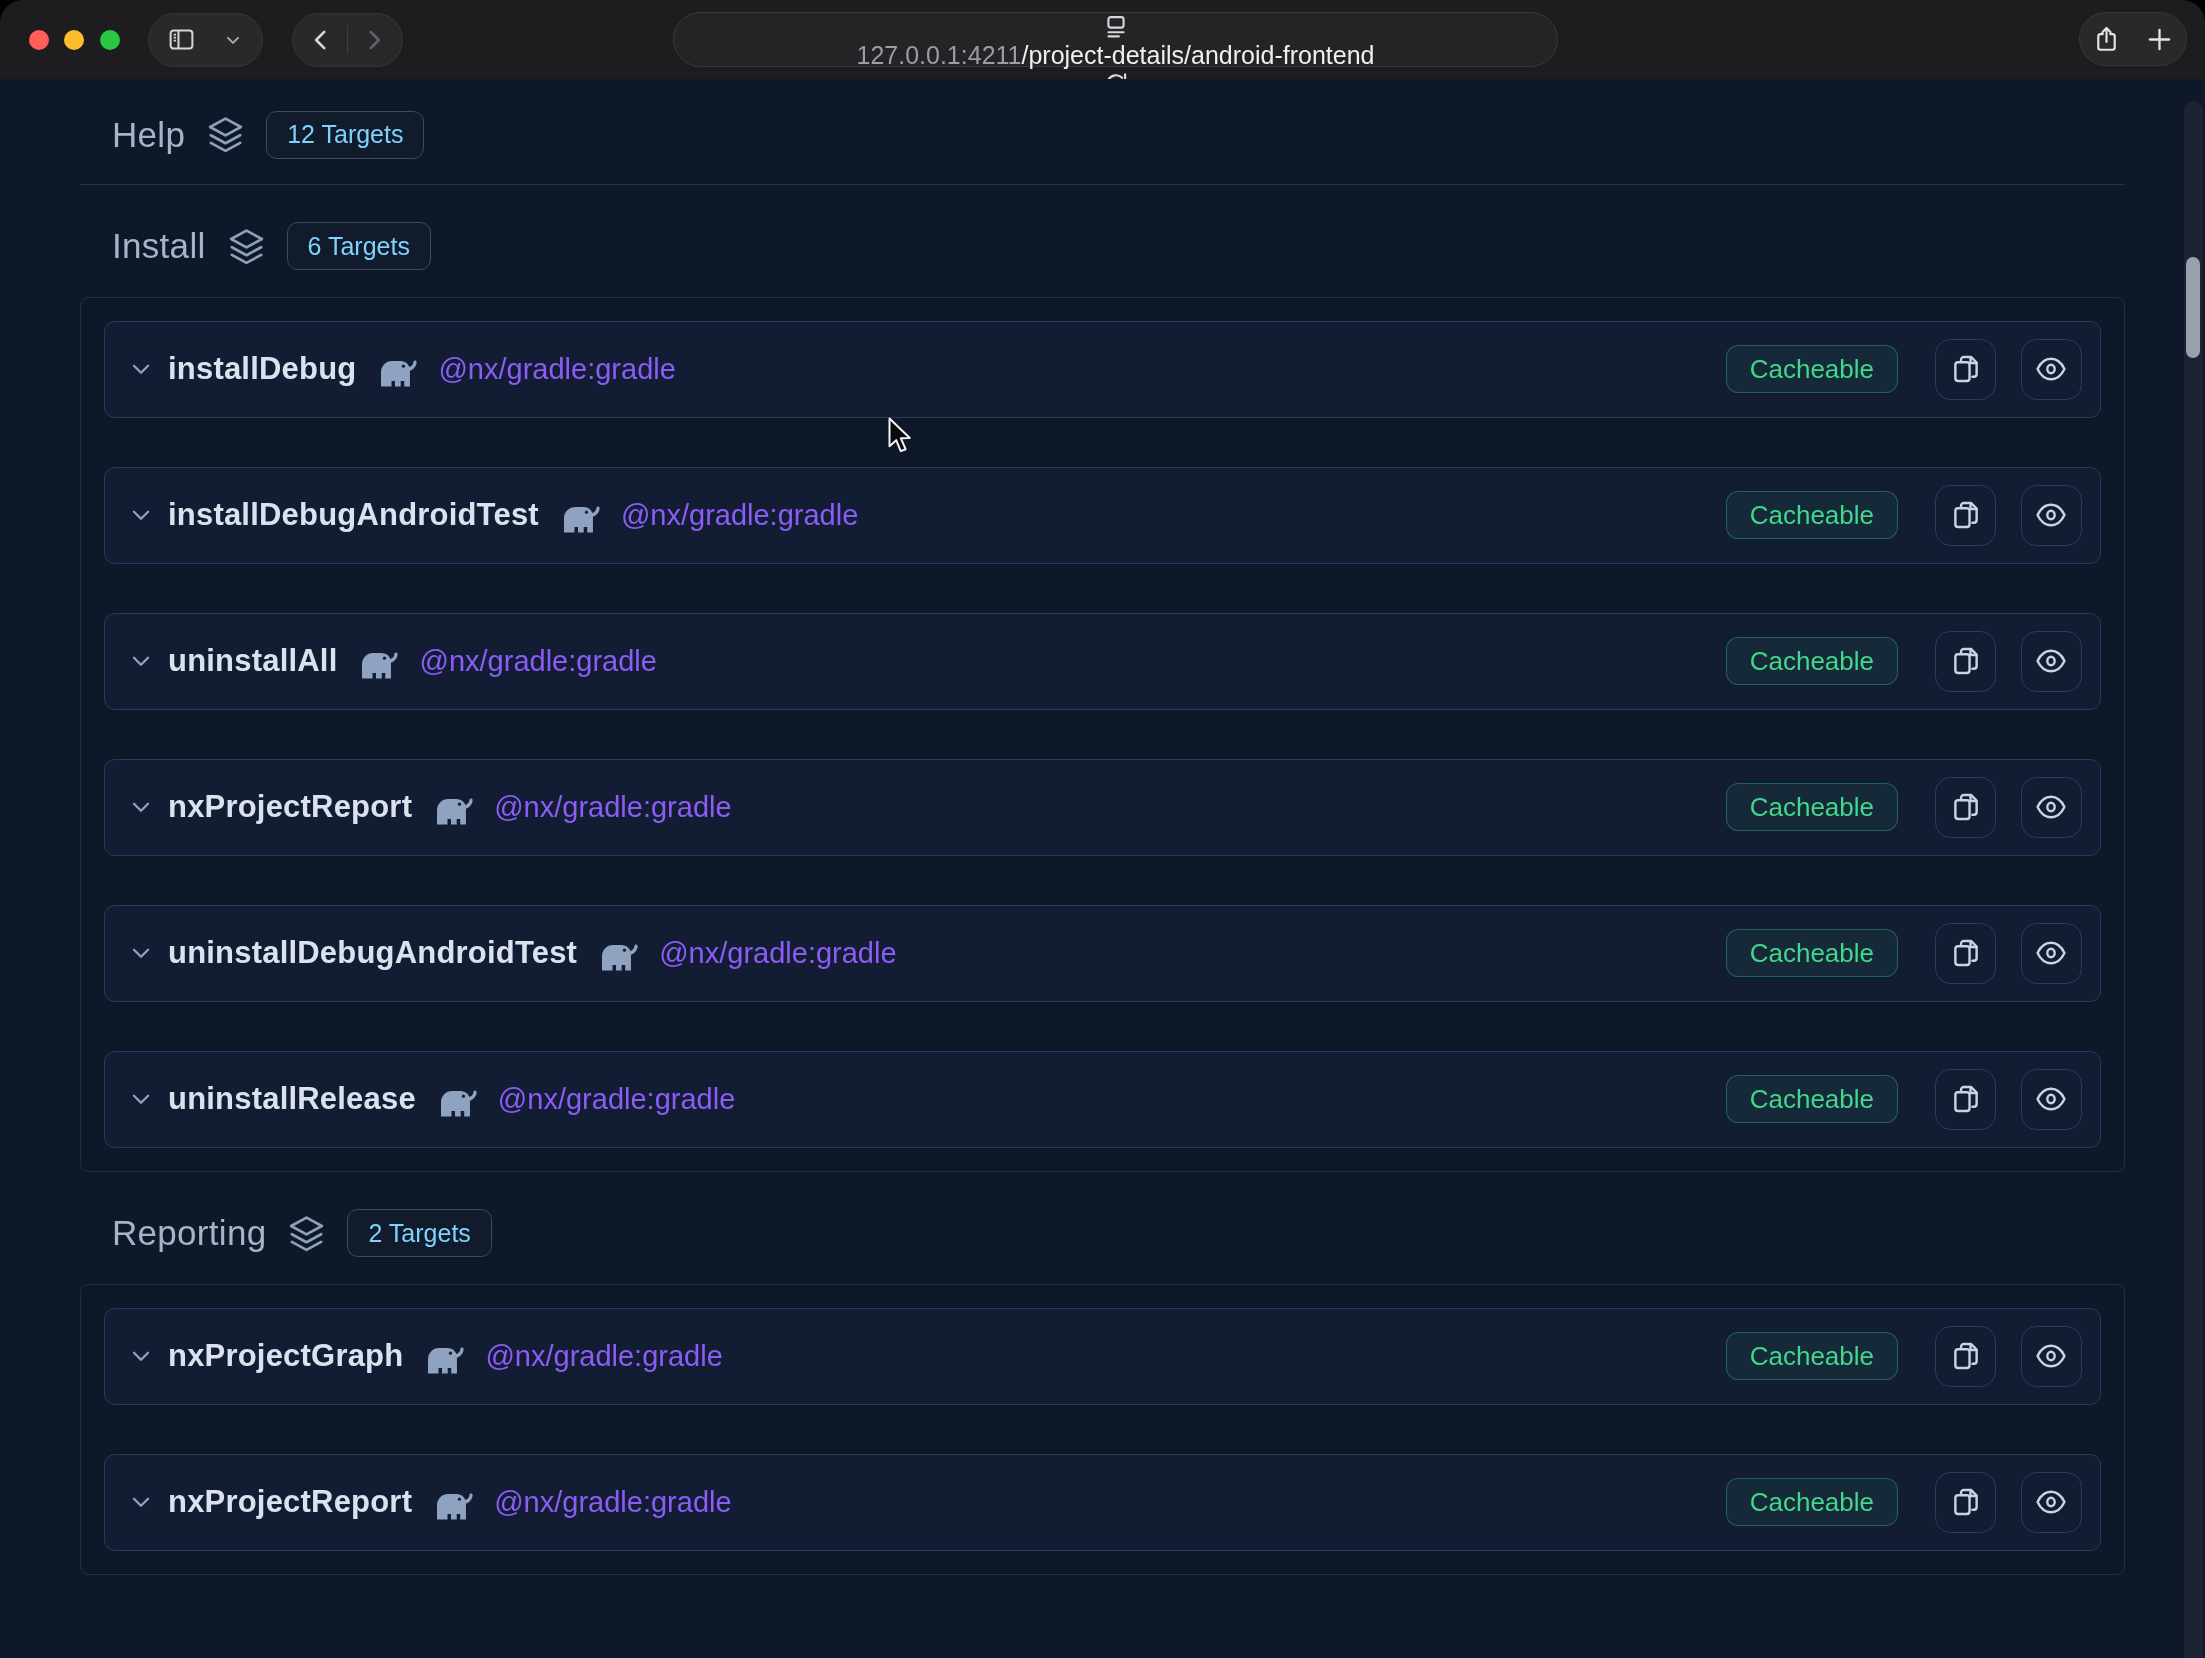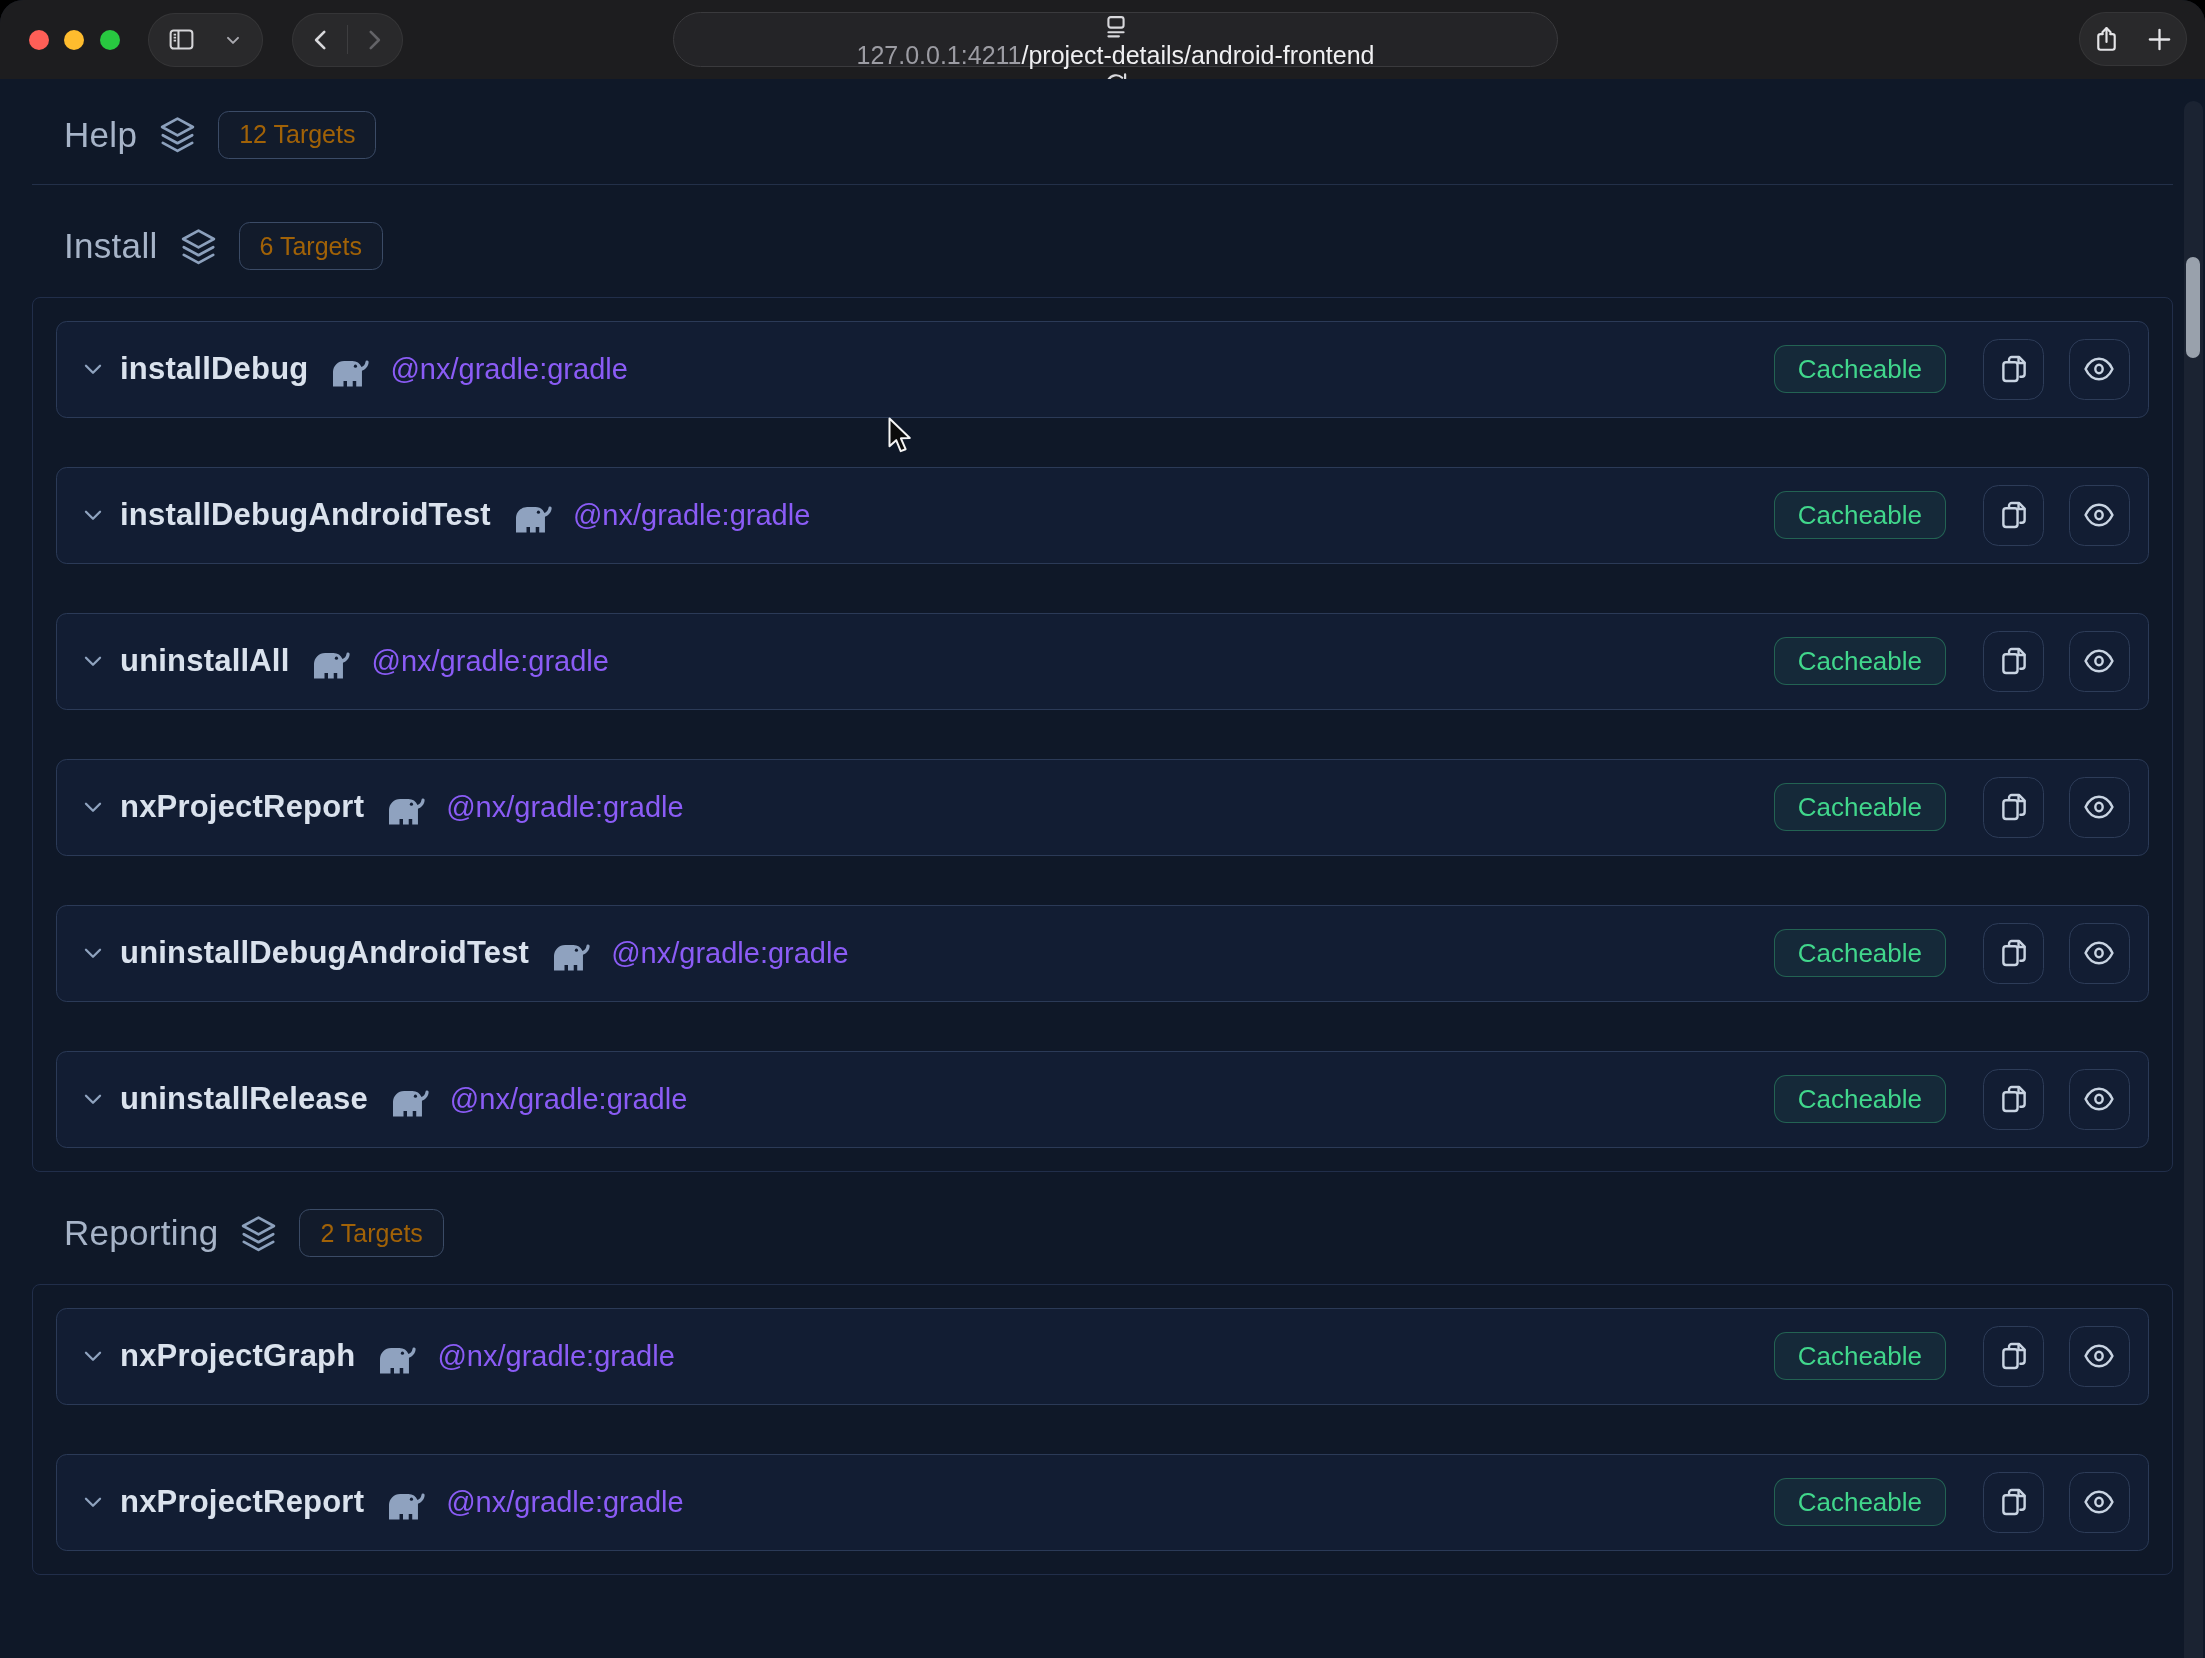--- a/index.html
+++ b/index.html
@@ -55,31 +55,31 @@
   .url-path { color:#EFEFF1; }
 
   .right-pill { position:absolute; right:18.4px; top:12.3px; width:108px; justify-content:space-around; color:#E4E4E7; }
   .chrome-iconbtn { background:none; border:none; padding:0; display:flex; align-items:center; justify-content:center; color:inherit; }
 
   
   .content {
     position:relative;
     height:1579px;
     background:#0F1828;
-    padding:31px 32px 0;
+    padding:31px 80px 0;
     overflow:hidden;
   }
   .section + .section { margin-top:37px; }
   .section-header { display:flex; align-items:center; gap:20px; margin-left:32px; height:49px; }
   .section-title { margin:0; font-size:35px; font-weight:500; color:#A7B4C8; letter-spacing:0.3px; }
   .layers-icon { width:41px; height:41px; color:#8CA0BC; flex:none; }
   .count-badge {
     height:48px; padding:0 20px;
     border:1.5px solid #3B4B66; border-radius:10.7px;
-    color:#a16207; font-size:25px;
+    color:#7dd3fc; font-size:25px;
     display:flex; align-items:center;
     background:rgba(255,255,255,0.015);
   }
   .section-divider { border:none; border-top:1.5px solid #233049; margin:24.6px 0 0 0; }
 
   .card {
     margin-top:26px;
     border:1.5px solid #212E4A; border-radius:8px;
     padding:23px;
     display:flex; flex-direction:column; gap:49px;

